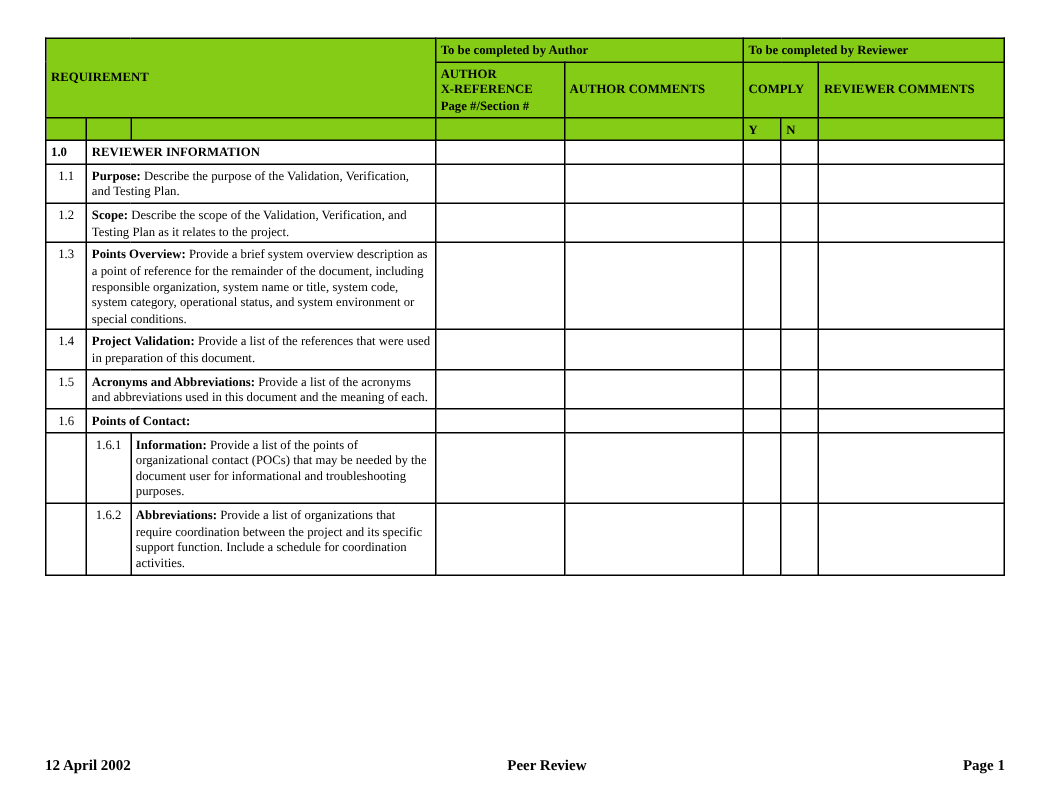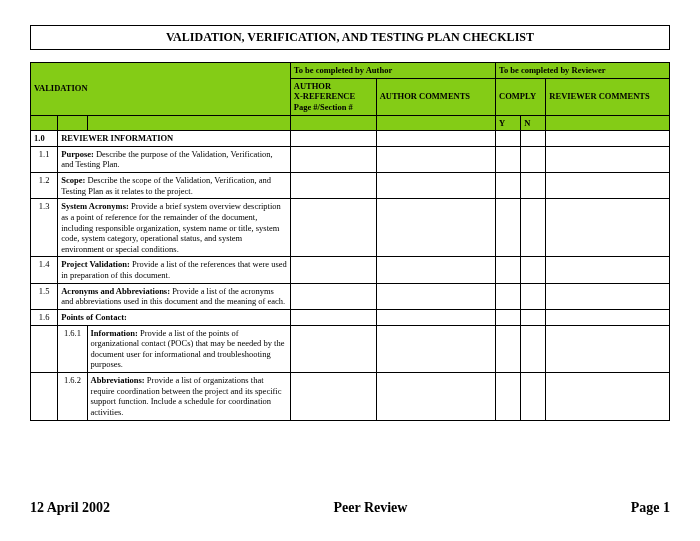--- a/index.html
+++ b/index.html
@@ -5,45 +5,42 @@
 body{margin:0;padding:0;background:#fff;font-family:"Times New Roman",serif;font-size:9px;color:#000;width:700px;height:541px;position:relative;box-sizing:border-box}
 .page{padding:25px 30px}
 .title-box{border:1px solid #000;padding:4px 0;text-align:center;margin-bottom:12px}
 .title{font-weight:bold;font-size:12px}
 table{border-collapse:collapse;width:100%;table-layout:fixed}
 td,th{border:1px solid #000;padding:2px 3px;vertical-align:top;font-size:8.5px;line-height:1.25}
 .hdr{background:#84cc16;font-weight:bold;text-align:left;vertical-align:middle}
 .num{text-align:center;vertical-align:top;padding-left:3px}
 .req b{font-weight:bold}
 .sect{font-weight:bold}
-.footer{position:absolute;bottom:25px;left:30px;right:30px;display:flex;justify-content:space-between;font-size:14px;font-weight:bold}
+.footer{position:absolute;bottom:25px;left:30px;right:30px;display:flex;justify-content:space-between;font-size:10px;font-weight:bold}
 .indent{padding-left:3px}
 </style>
 </head>
 <body>
 
 <div class="page">
-<div class="title-box">
-<span class="title">VALIDATION, VERIFICATION, AND TESTING PLAN CHECKLIST</span>
-</div>
 
 <table>
 <colgroup>
 <col style="width:26px">
         <col style="width:28px">
         <col style="width:194px">
         <col style="width:82px">
         <col style="width:114px">
         <col style="width:24px">
         <col style="width:24px">
         <col style="width:118px">
 </colgroup>
 <tbody>
         <tr>
-<td class="hdr" colspan="3" rowspan="2">VALIDATION</td>
+<td class="hdr" colspan="3" rowspan="2">REQUIREMENT</td>
 <td class="hdr" colspan="2">To be completed by Author</td>
 <td class="hdr" colspan="3">To be completed by Reviewer</td>
 </tr>
 <tr>
 <td class="hdr"><span>AUTHOR</span><br><span>X-REFERENCE</span><br><span>Page #/Section #</span></td>
 <td class="hdr">AUTHOR COMMENTS</td>
 <td class="hdr" colspan="2">COMPLY</td>
 <td class="hdr">REVIEWER COMMENTS</td>
 </tr>
 <tr>
@@ -80,21 +77,21 @@
           <td class="num">1.2</td>
           <td class="req" colspan="2"><b>Scope:</b>  Describe the scope of the Validation, Verification, and Testing Plan as it relates to the project.</td>
           <td></td>
           <td></td>
           <td></td>
           <td></td>
           <td></td>
         </tr>
         <tr>
           <td class="num">1.3</td>
-          <td class="req" colspan="2"><b>System Acronyms:</b>  Provide a brief system overview description as a point of reference for the remainder of the document, including responsible organization, system name or title, system code, system category, operational status, and system environment or special conditions.</td>
+          <td class="req" colspan="2"><b>Points Overview:</b>  Provide a brief system overview description as a point of reference for the remainder of the document, including responsible organization, system name or title, system code, system category, operational status, and system environment or special conditions.</td>
           <td></td>
           <td></td>
           <td></td>
           <td></td>
           <td></td>
         </tr>
         <tr>
           <td class="num">1.4</td>
           <td class="req" colspan="2"><b>Project Validation:</b>  Provide a list of the references that were used in preparation of this document.</td>
           <td></td>

